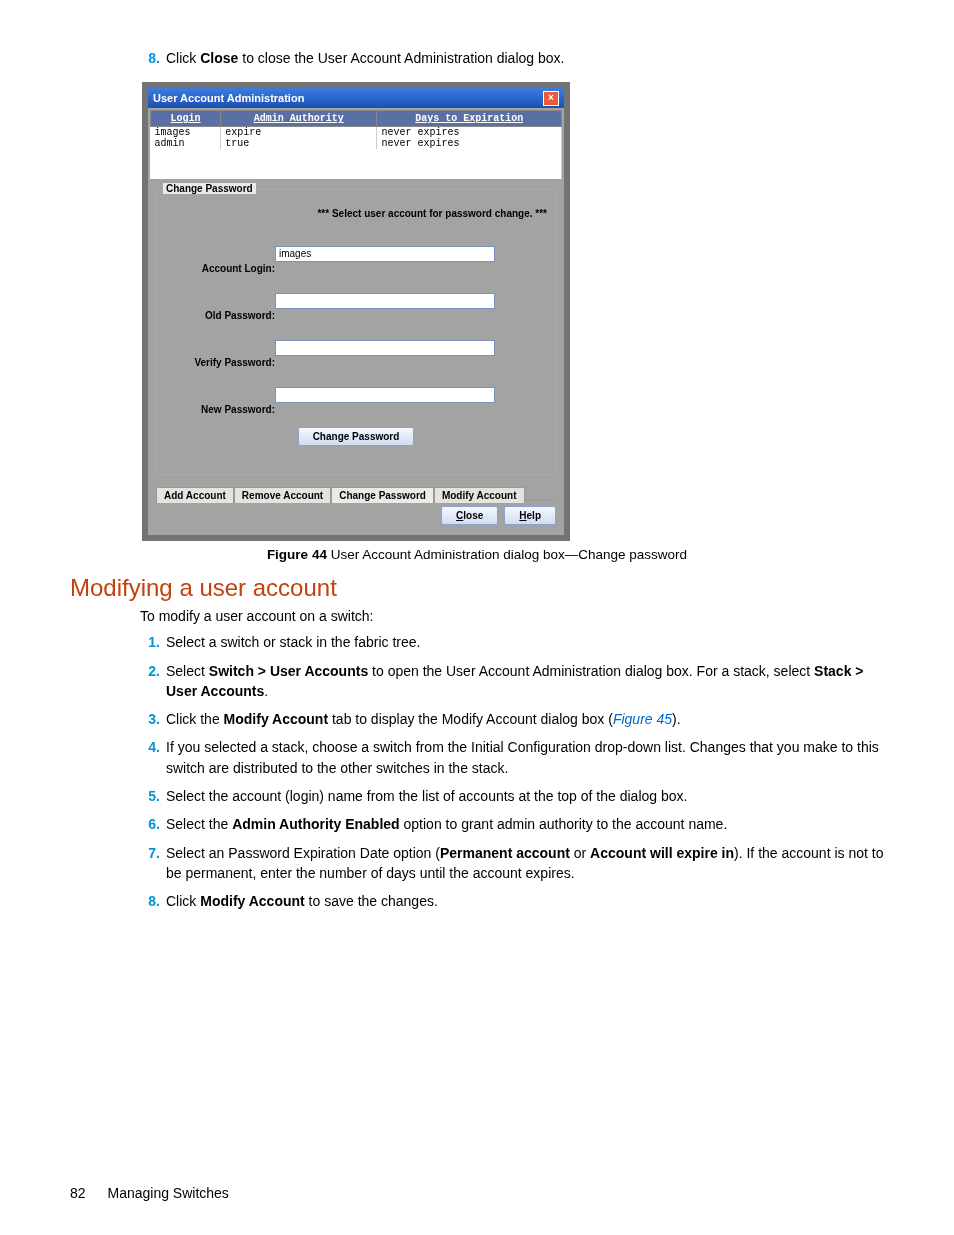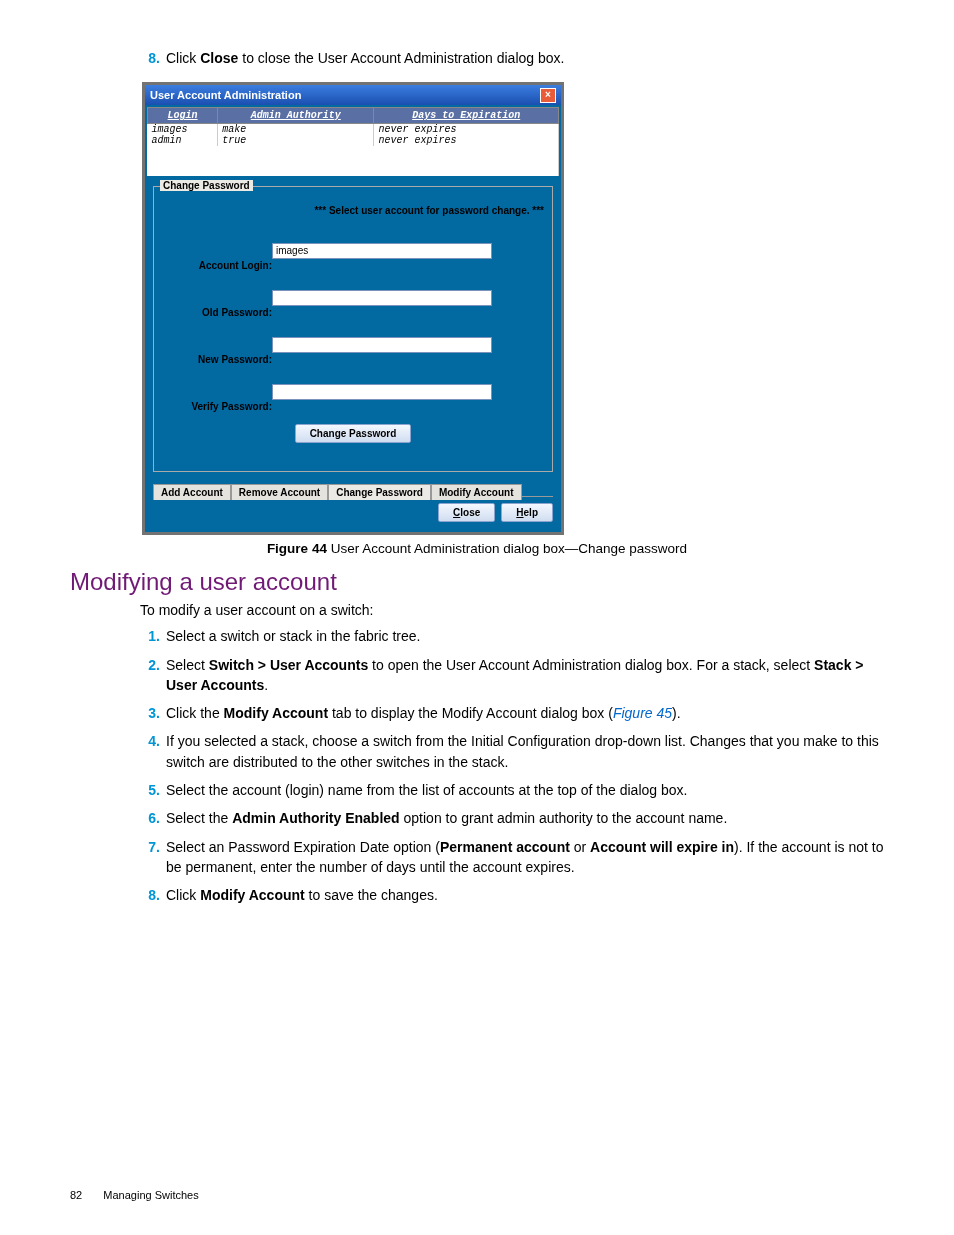--- a/index.html
+++ b/index.html
@@ -33,22 +33,22 @@
   }
   .step-body {
     flex: 1;
   }
   .fig-wrap {
     margin: 14px 0 4px 72px;
   }
   
   .dialog {
     width: 416px;
-    border: 3px solid #737373;
-    background: #0369a1;
+    border: 6px solid #737373;
+    background: #a3a3a3;
     font-family: Tahoma, Arial, sans-serif;
     font-size: 10px;
   }
   .dlg-title {
     background: linear-gradient(#3b7ee0,#1a4fb0);
     color: #fff;
     font-weight: bold;
     padding: 3px 5px;
     display: flex;
     justify-content: space-between;
@@ -71,21 +71,20 @@
   }
   .table-area {
     padding: 2px;
   }
   table.accounts {
     width: 100%;
     border-collapse: collapse;
     font-family: "Courier New", monospace;
     font-size: 10px;
     background: #fff;
-    font-style: italic;
   }
   table.accounts th {
     background: #5a6fa3;
     color: #fff;
     font-weight: bold;
     text-align: center;
     border: 1px solid #888;
     padding: 2px 4px;
     font-family: "Courier New", monospace;
     text-decoration: underline;
@@ -181,41 +180,41 @@
   .caption {
     text-align: center;
     font-size: 13.5px;
     margin-top: 6px;
     margin-bottom: 8px;
   }
   .caption .capb {
     font-weight: bold;
   }
   h2.section {
-    color: #701a75;
+    color: #c2410c;
     font-weight: normal;
     font-size: 24px;
     margin: 12px 0 6px 0;
   }
   .intro {
     margin-left: 70px;
     font-size: 14px;
     margin-bottom: 8px;
   }
   .u { text-decoration: underline; }
   a.figref {
     color: #0066cc;
     text-decoration: none;
     font-style: italic;
   }
   .footer {
     position: absolute;
     bottom: 34px;
     left: 70px;
-    font-size: 11px;
+    font-size: 14px;
   }
   .footer .pnum { margin-right: 18px; }
 </style>
 </head>
 <body>
 
 <div class="page">
 
   <div class="step-line">
     <div class="step-num">8.</div>
@@ -233,21 +232,21 @@
       <div class="table-area">
         <table class="accounts">
           <tbody>
               <tr>
             <th>Login</th>
             <th>Admin Authority</th>
             <th>Days to Expiration</th>
           </tr>
           <tr>
             <td>images</td>
-            <td>make</td>
+            <td>expire</td>
             <td>never expires</td>
           </tr>
           <tr>
             <td>admin</td>
             <td>true</td>
             <td>never expires</td>
           </tr>
           <tr>
                 <td colspan="3" class="table-pad"></td>
               </tr>
@@ -261,25 +260,25 @@
 
         <div class="form-row">
           <label>Account Login:</label>
           <input type="text" value="images" style="">
         </div>
         <div class="form-row">
           <label>Old Password:</label>
           <input type="password" style="">
         </div>
         <div class="form-row">
+          <label>Verify Password:</label>
+          <input type="password" style="">
+        </div>
+        <div class="form-row">
           <label>New Password:</label>
-          <input type="password" style="">
-        </div>
-        <div class="form-row">
-          <label>Verify Password:</label>
           <input type="password" style="">
         </div>
         <div class="chg-btn-row">
           <button class="swing-btn">Change Password</button>
         </div>
       </div>
 
       <div class="tabbar">
         <div class="tab">Add Account</div>
         <div class="tab">Remove Account</div>

